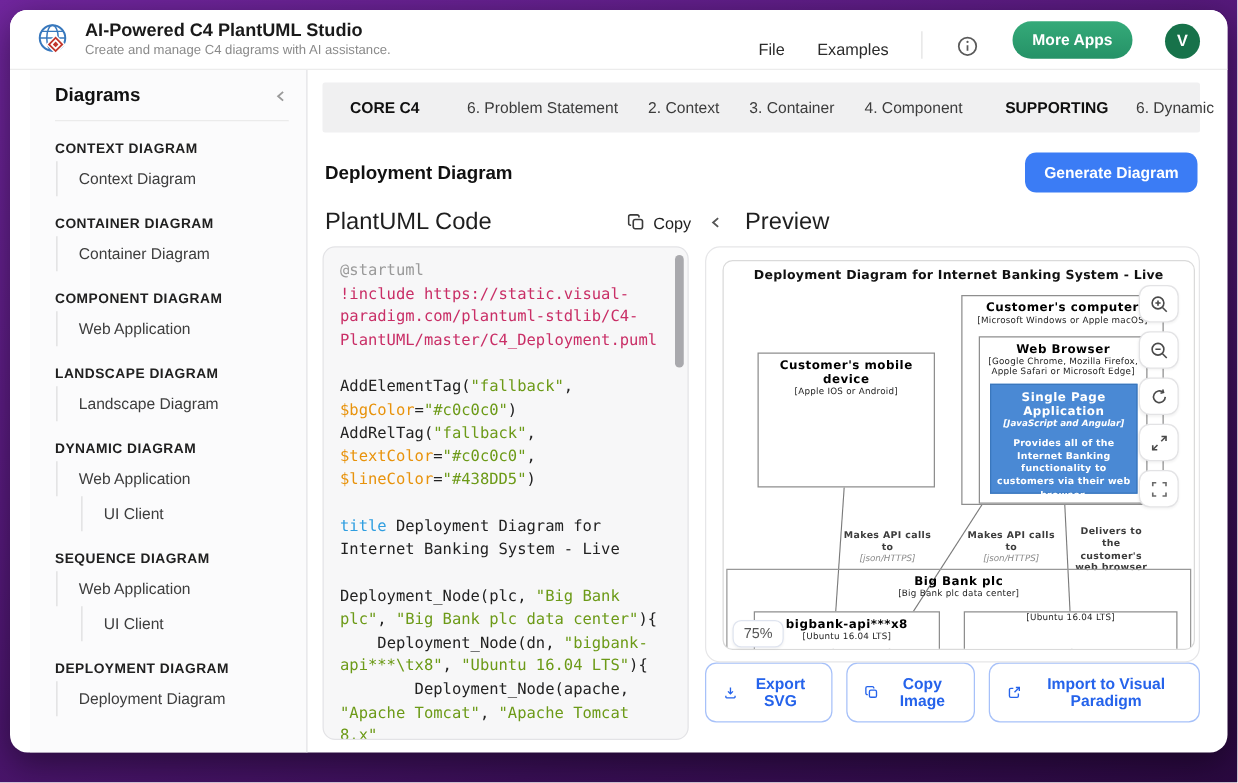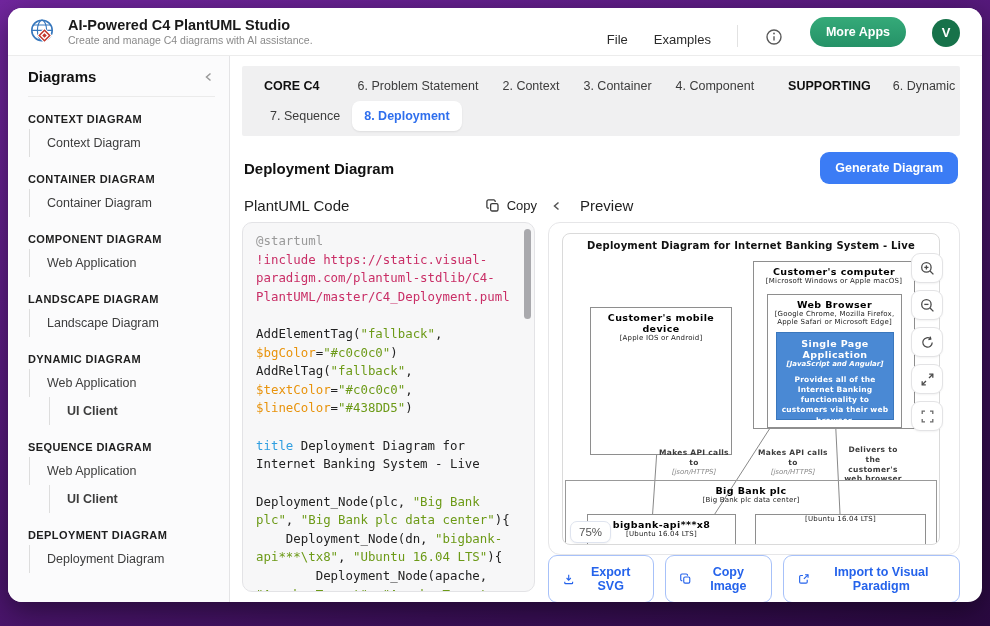--- a/index.html
+++ b/index.html
@@ -15,48 +15,48 @@
   .hdr-sub { font-size:10.5px; color:#8a8a8a; }
   .hdr-spacer { flex:1; }
   .hdr-nav { display:flex; align-items:flex-end; gap:26px; font-size:13px; color:#2b2b2b; }
   .menu-item { cursor:pointer; }
   .hdr-sep { width:1px; height:22px; background:#e2e2e2; }
   .info-btn { width:20px; height:20px; display:flex; align-items:center; justify-content:center; }
   .more-apps { background:linear-gradient(180deg,#35aa79,#259267); color:#fff; font-size:12.5px; font-weight:700; padding:8px 16px; border-radius:999px; border:none; cursor:pointer; }
   .avatar { width:28px; height:28px; border-radius:50%; background:#17724a; color:#fff; font-size:13px; font-weight:700; display:flex; align-items:center; justify-content:center; }
 
   
-  .bodyrow { flex:1; display:flex; min-height:0; }
+  .bodyrow { flex:1; display:flex; min-height:0;padding-left:16px; }
   .sidebar { width:222px; flex:0 0 222px; background:#fbfbfc; border-right:1px solid #e4e4e6; padding:12px 14px 0 20px; overflow:hidden; }
   .sb-titlerow { display:flex; align-items:center; justify-content:space-between; padding-bottom:11px; border-bottom:1px solid #ebebeb; }
   .sb-title { font-size:15px; font-weight:700; color:#111; }
   .sb-collapse { color:#9a9a9a; display:flex; cursor:pointer; }
   .sb-header { font-size:11px; font-weight:700; color:#202020; letter-spacing:.4px; margin:16px 0 4px; }
   .sb-item { font-size:12.5px; color:#3d3d3d; padding:7px 0 7px 17px; margin-left:1px; border-left:1px solid #ddd; cursor:pointer; }
-  .sb-item.lvl2 { margin-left:21px;font-weight:bold; }
+  .sb-item.lvl2 { margin-left:21px; }
 
   .main { flex:1; min-width:0; padding:10px 22px 0 12px; display:flex; flex-direction:column; }
 
   
   .tabbar { background:#f0f0f1; border-radius:2px; padding:5px 16px; margin-bottom:9px; }
   .tabrow { display:flex; align-items:center; flex-wrap:nowrap; }
   .tab { font-size:12.5px; color:#3c3c3c; padding:8px 12px; border-radius:8px; white-space:nowrap; cursor:pointer; }
   .tab.group { font-weight:700; color:#101010; cursor:default; padding:8px 10px 8px 6px; }
   .tab.active { background:#fff; color:#2f6fed; font-weight:600; box-shadow:0 1px 2px rgba(0,0,0,.08); }
   .tab-div { width:1px; height:18px; background:#dcdcdc; margin:0 8px; }
 
   
   .headrow { display:flex; align-items:center; justify-content:space-between; margin:7px 2px 13px; }
   .page-h1 { font-size:15px; font-weight:700; color:#111; }
   .gen-btn { background:#3b7cf5; border:none; color:#fff; font-size:12.5px; font-weight:600; padding:9px 15px; border-radius:9px; cursor:pointer; }
 
   
   .labelrow { display:flex; align-items:center; margin:0 2px 8px 2px; }
   .label-left { width:293px; flex:0 0 293px; display:flex; align-items:center; justify-content:space-between; }
-  .panel-label { font-size:15px; color:#1f1f1f; }
+  .panel-label { font-size:19px; color:#1f1f1f; }
   .copy-btn { display:flex; align-items:center; gap:7px; font-size:13px; color:#1f1f1f; cursor:pointer; background:none; border:none; font-family:inherit; }
   .label-right { display:flex; align-items:center; gap:17px; margin-left:14px; }
   .chev { color:#555; display:flex; cursor:pointer; }
 
   
   .panels { flex:1; display:flex; gap:13px; min-height:0; padding-bottom:10px; }
   .code-panel { width:293px; flex:0 0 293px; background:#f7f7f8; border:1px solid #e3e3e6; border-radius:10px; position:relative; overflow:hidden; }
   .code-pre { font-family:"DejaVu Sans Mono", monospace; font-size:12.4px; line-height:1.5; padding:9px 20px 9px 13px; white-space:pre-wrap; overflow-wrap:break-word; color:#222; }
   .cl { min-height:18px; }
   .tk-c { color:#9a9a9a; } .tk-p { color:#c92e66; } .tk-s { color:#6c9a17; }
@@ -166,24 +166,20 @@
               <div class="tab group">CORE C4</div>
               <div class="tab-div"></div>
               <div class="tab">6. Problem Statement</div>
               <div class="tab">2. Context</div>
               <div class="tab">3. Container</div>
               <div class="tab">4. Component</div>
               <div class="tab-div"></div>
               <div class="tab group">SUPPORTING</div>
               <div class="tab">6. Dynamic</div>
             </div>
-          <div class="tabrow">
-              <div class="tab">7. Sequence</div>
-              <div class="tab active">8. Deployment</div>
-            </div>
         </div>
 
         <div class="headrow">
           <h1 class="page-h1">Deployment Diagram</h1>
           <button class="gen-btn">Generate Diagram</button>
         </div>
 
         <div class="labelrow">
           <div class="label-left">
             <span class="panel-label">PlantUML Code</span>
@@ -218,21 +214,21 @@
               <div class="dg-frame">
                 <div class="dg-title">Deployment Diagram for Internet Banking System - Live</div>
 
                 <svg class="dg-svg" viewBox="0 0 378 312">
                   <line x1="97" y1="180" x2="88" y2="312" stroke="#7a7a7a" stroke-width="0.9"></line>
                   <line x1="214" y1="186" x2="133" y2="312" stroke="#7a7a7a" stroke-width="0.9"></line>
                   <line x1="274" y1="190" x2="280" y2="312" stroke="#7a7a7a" stroke-width="0.9"></line>
                   <polygon points="274,183 270.6,191 277.4,191" fill="#7a7a7a"></polygon>
                 </svg>
 
-                <div class="dnode" style="left:27px;top:73px;width:142px;height:148px;">
+                <div class="dnode" style="left:27px;top:73px;width:142px;height:108px;">
                   <div class="dname">Customer's mobile device</div>
                   <div class="dtech">[Apple IOS or Android]</div>
                 </div>
 
                 <div class="dnode" style="left:190px;top:27px;width:162px;height:168px;">
                   <div class="dname">Customer's computer</div>
                   <div class="dtech">[Microsoft Windows or Apple macOS]</div>
                   <div class="dnode" style="left:13px;top:32px;width:135px;height:134px;">
                     <div class="dname">Web Browser</div>
                     <div class="dtech" style="padding:0 3px;">[Google Chrome, Mozilla Firefox, Apple Safari or Microsoft Edge]</div>

